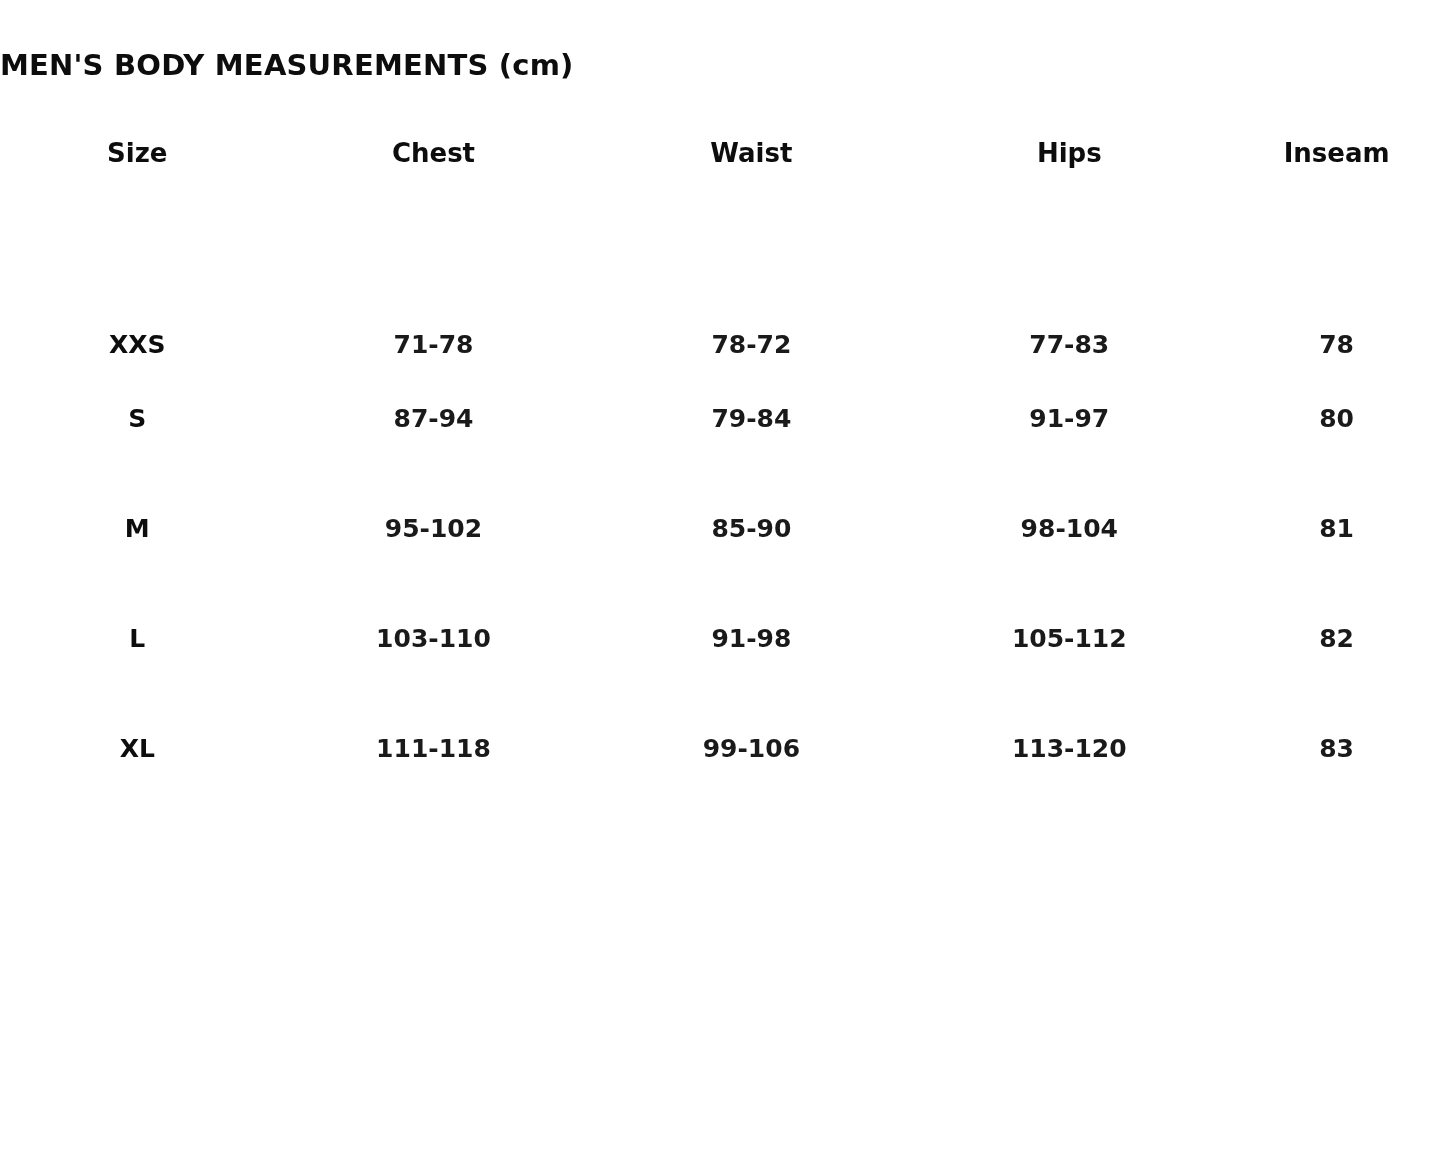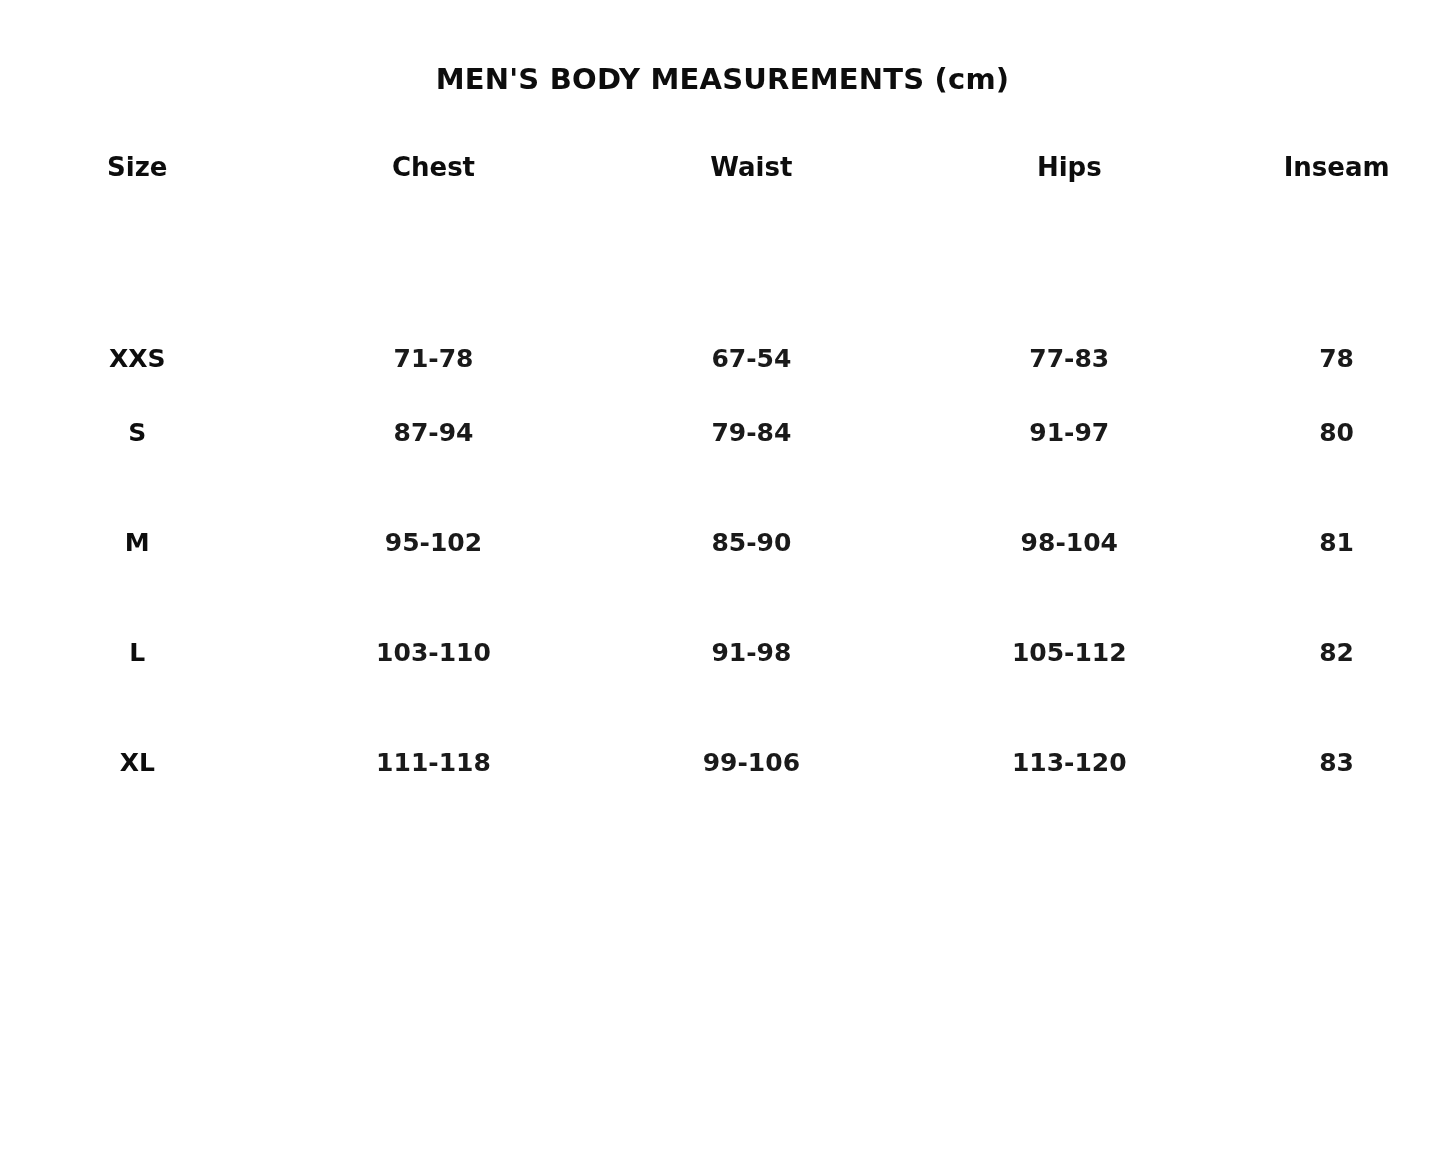--- a/index.html
+++ b/index.html
@@ -14,25 +14,24 @@
     color: #111111;
     overflow: hidden;
   }
   .page {
     position: relative;
     width: 1445px;
     height: 1163px;
     box-sizing: border-box;
   }
   .title {
-    text-align: center;
     font-size: 29px;
     font-weight: bold;
     letter-spacing: 0.2px;
-    padding-top: 62px;
+    padding-top: 48px;
     color: #0d0d0d;
   }
   table.size-table {
     width: 100%;
     border-collapse: collapse;
     table-layout: fixed;
     margin-top: 56px;
   }
   table.size-table th {
     font-size: 26px;
@@ -77,21 +76,21 @@
         <th class="col-chest">Chest</th>
         <th class="col-waist">Waist</th>
         <th class="col-hips">Hips</th>
         <th class="col-inseam">Inseam</th>
       </tr>
     </thead>
     <tbody>
       <tr>
         <td class="size-cell">XXS</td>
         <td>71-78</td>
-        <td>67-54</td>
+        <td>78-72</td>
         <td>77-83</td>
         <td>78</td>
       </tr>
       <tr>
         <td class="size-cell">S</td>
         <td>87-94</td>
         <td>79-84</td>
         <td>91-97</td>
         <td>80</td>
       </tr>

